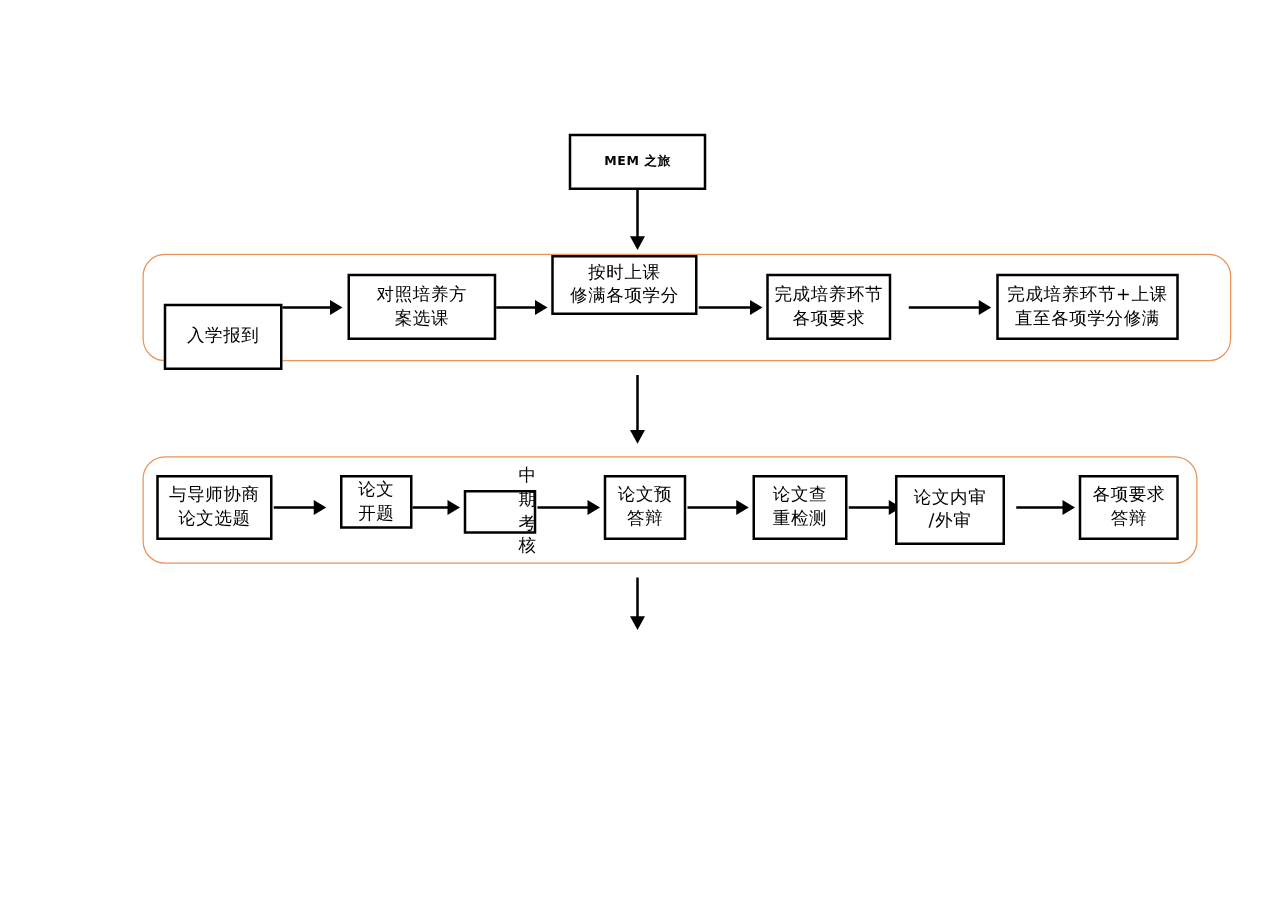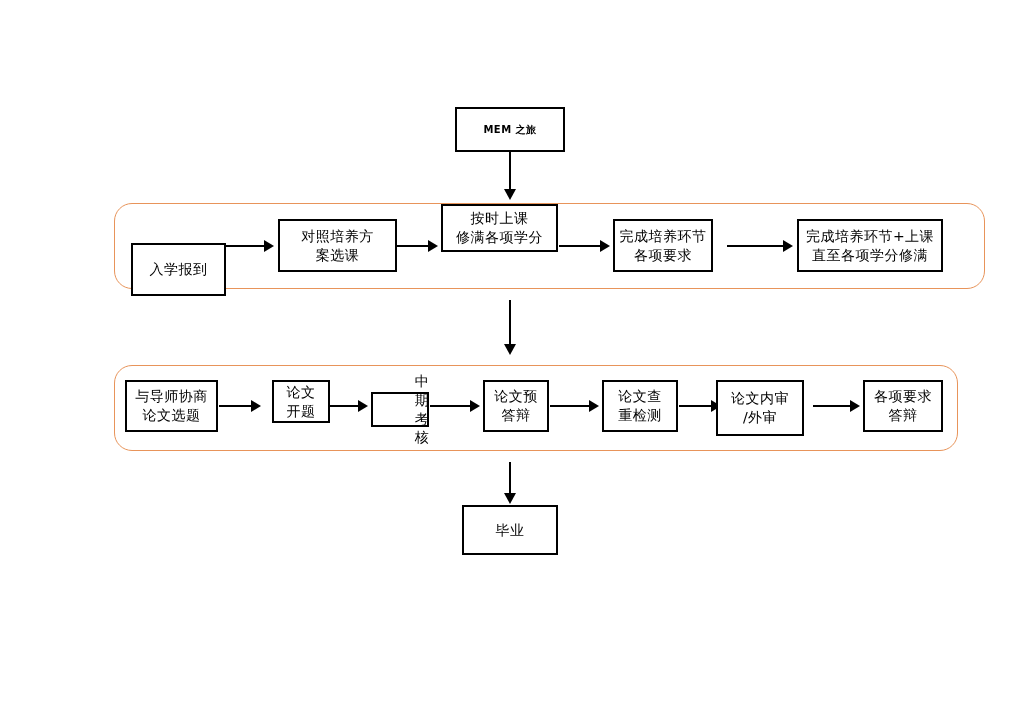--- a/index.html
+++ b/index.html
@@ -98,21 +98,20 @@
     border-top: 11px solid #000000;
   }
 </style>
 </head>
 <body>
 
 <div id="canvas">
     <div class="group" style="left: 114px; top: 203px; width: 871px; height: 86px;"></div>
     <div class="group" style="left: 114px; top: 365px; width: 844px; height: 86px;"></div>
     <div class="node bold" style="left: 455px; top: 107px; width: 110px; height: 45px;">MEM 之旅</div>
-    <div class="node" style="left: 462px; top: 505px; width: 96px; height: 50px;">毕业</div>
     <div class="node" style="left: 131px; top: 219px; width: 95px; height: 53px; margin-top: 24px;">入学报到</div>
     <div class="node" style="left: 278px; top: 219px; width: 119px; height: 53px;">对照培养方
 案选课</div>
     <div class="node" style="left: 441px; top: 204px; width: 117px; height: 48px;">按时上课
 修满各项学分</div>
     <div class="node" style="left: 613px; top: 219px; width: 100px; height: 53px;">完成培养环节
 各项要求</div>
     <div class="node" style="left: 797px; top: 219px; width: 146px; height: 53px;">完成培养环节+上课
 直至各项学分修满</div>
     <div class="arrow-h" style="left: 217px; top: 239px; width: 57px;">

